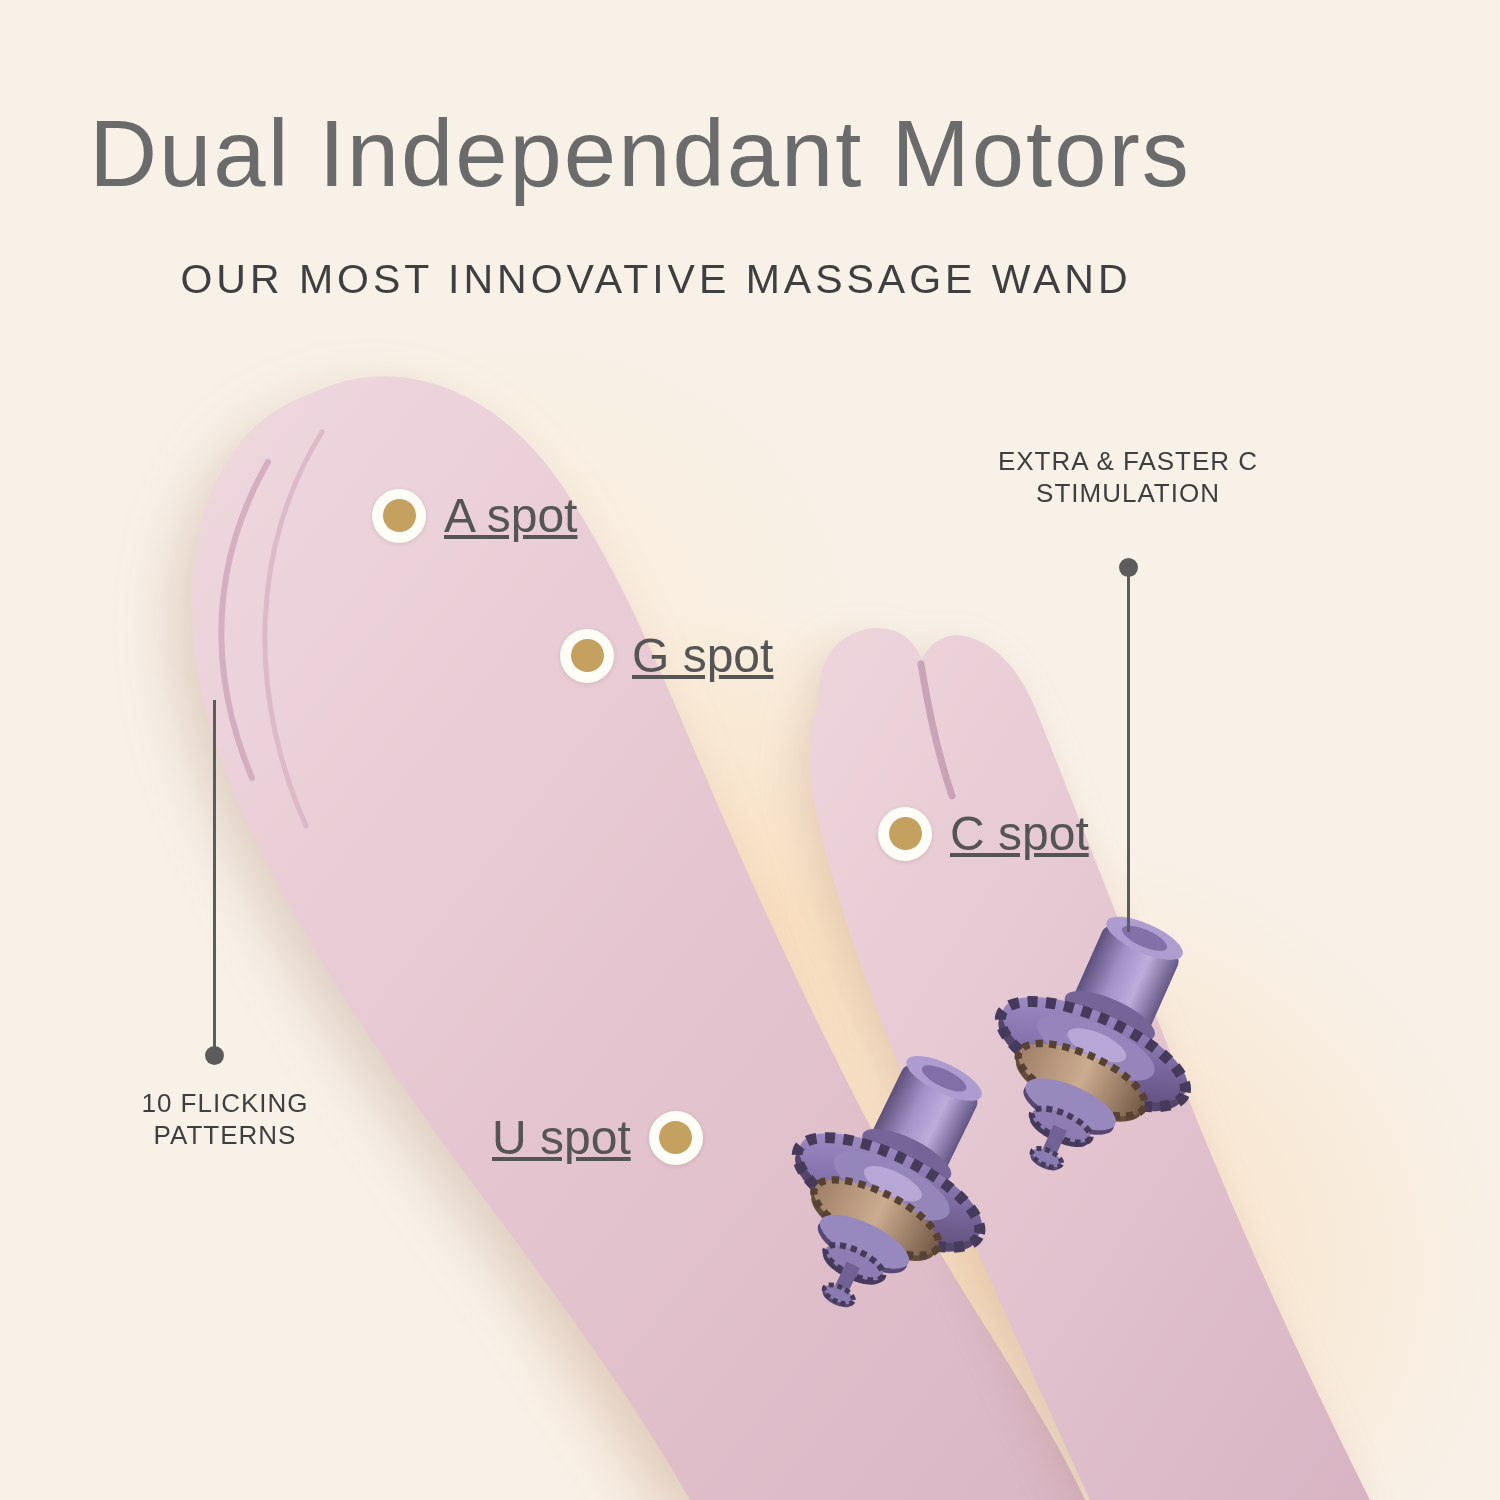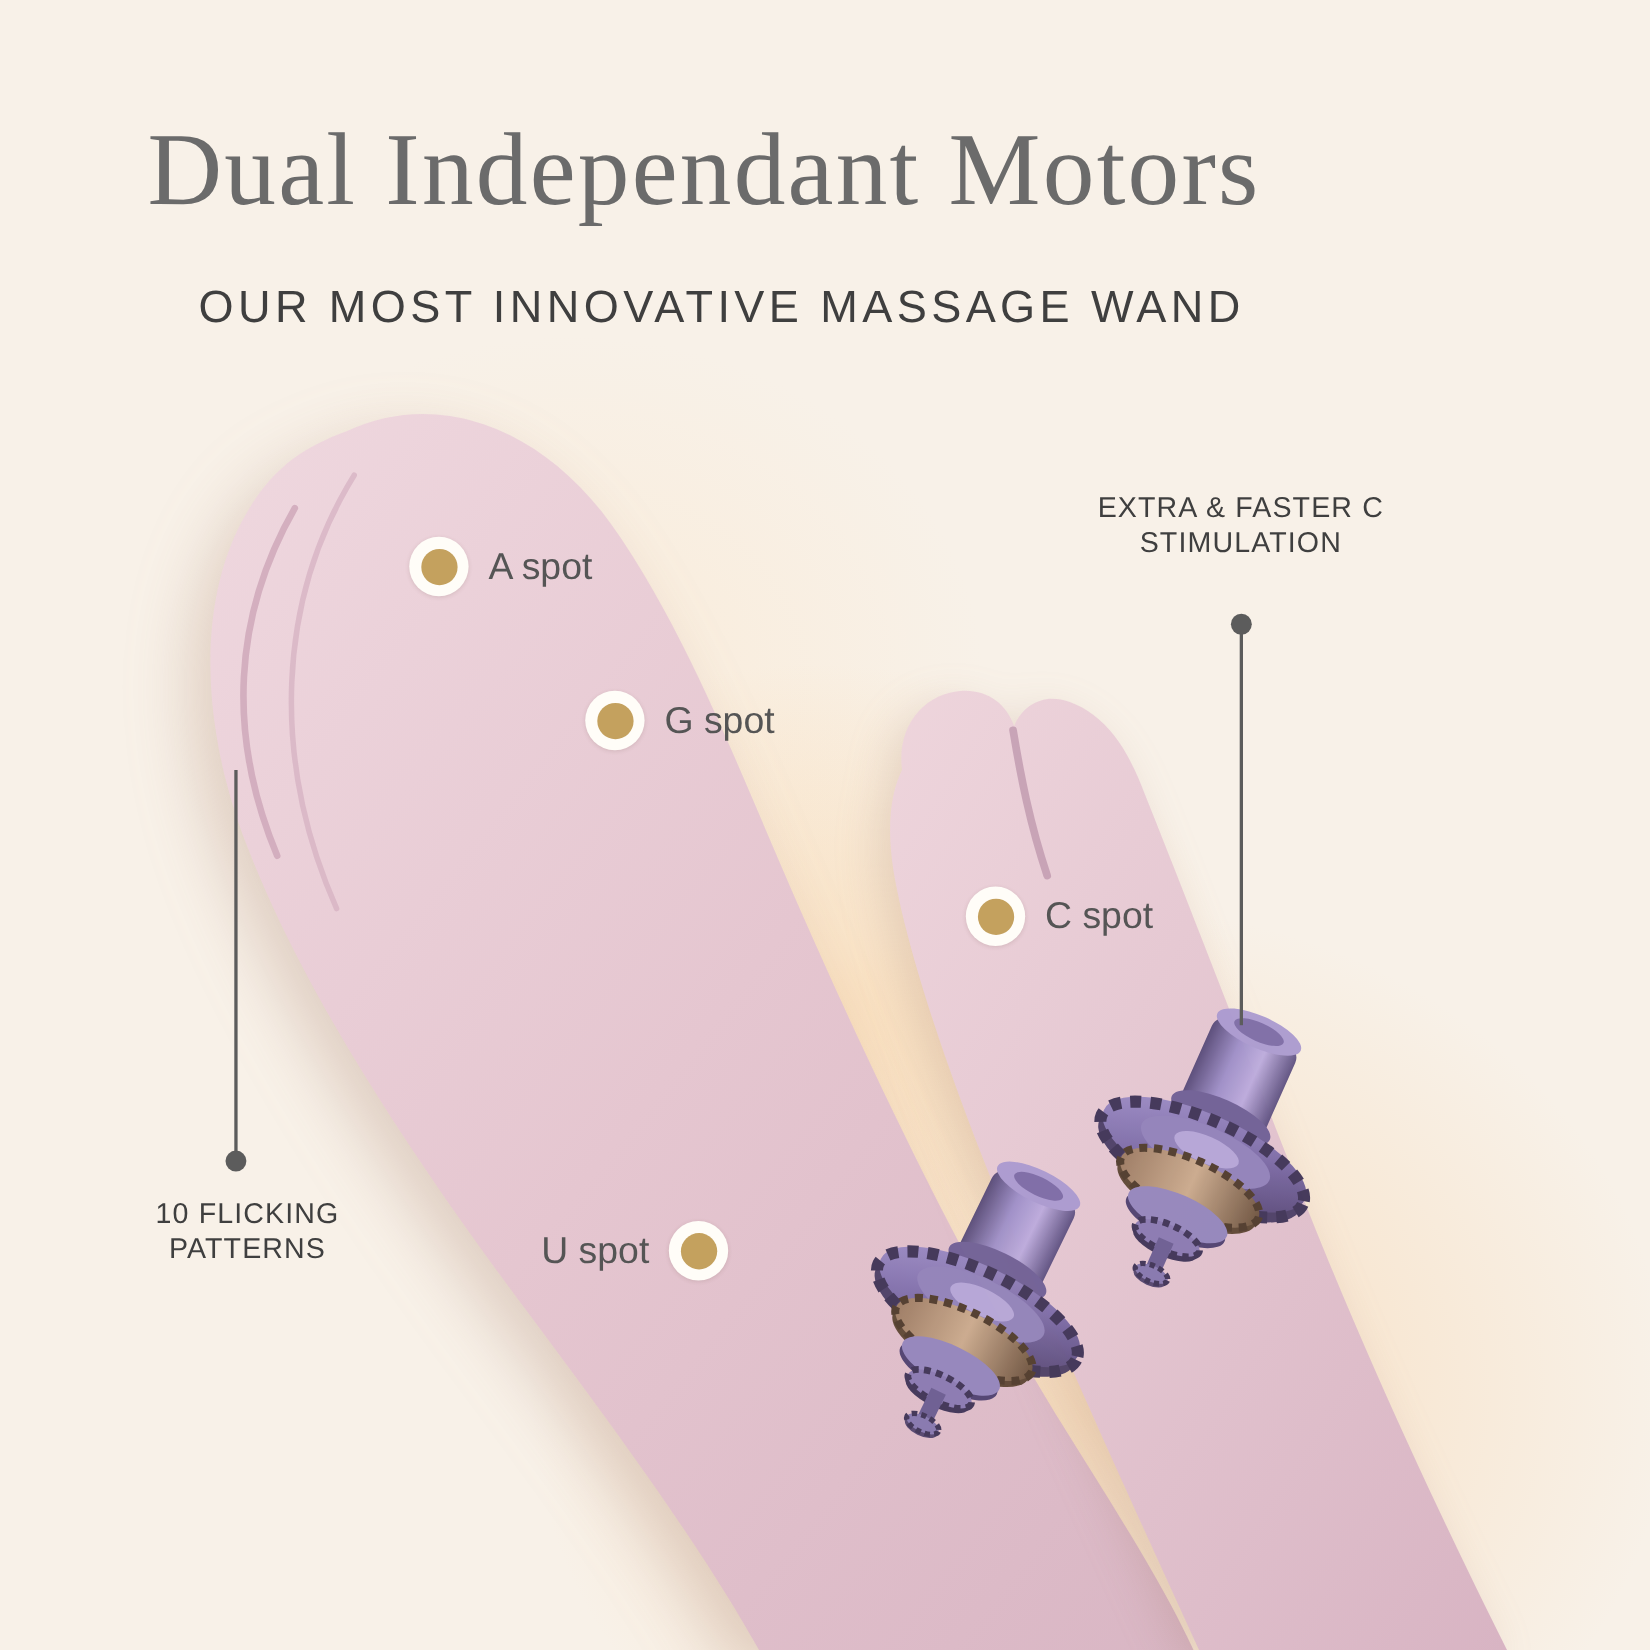--- a/index.html
+++ b/index.html
@@ -13,21 +13,21 @@
       radial-gradient(ellipse 540px 440px at 740px 920px, rgba(250,206,150,.50), rgba(250,206,150,0) 72%),
       radial-gradient(ellipse 720px 620px at 1000px 1270px, rgba(248,198,140,.45), rgba(248,198,140,0) 72%),
       radial-gradient(ellipse 500px 420px at 520px 620px, rgba(252,228,196,.40), rgba(252,228,196,0) 75%);
   }
 
   .abs { position:absolute; }
 
   .title {
     top:100px; left:0; width:1280px;
     text-align:center;
-    font-family:Liberation Serif, serif;
+    font-family:Liberation Sans, sans-serif;
     font-size:94px;
     letter-spacing:2px;
     color: var(--title-gray, #6b6b6b);
   }
 
   .subtitle {
     top:256px; left:0; width:1312px;
     text-align:center;
     font-size:41px;
     letter-spacing:4px;
@@ -35,23 +35,24 @@
   }
 
   .product-illustration { top:0; left:0; width:1500px; height:1500px; }
 
   .spot {
     display:flex;
     align-items:center;
     gap:18px;
   }
   .spot-label {
-    font-size:34px;
+    font-size:48px;
     color: var(--label-gray, #555555);
     white-space:nowrap;
+    text-decoration:underline;
   }
   .marker {
     width:54px; height:54px;
     border-radius:50%;
     background: var(--marker-ring, #fffdf8);
     box-shadow: 0 1px 4px rgba(90,60,50,.15);
     display:flex; align-items:center; justify-content:center;
     flex:0 0 auto;
   }
   .marker-inner {
@@ -181,21 +182,21 @@
   <use href="#motor" transform="translate(1085,1072) rotate(24) scale(1.22)" opacity="0.95"></use>
 </svg>
 
 <div class="abs spot" style="left:372px; top:488px;">
   <div class="marker">
     <div class="marker-inner"></div>
   </div>
   <div class="spot-label">A spot</div>
 </div>
 
-<div class="abs spot" style="left:532px; top:628px;">
+<div class="abs spot" style="left:560px; top:628px;">
   <div class="marker">
     <div class="marker-inner"></div>
   </div>
   <div class="spot-label">G spot</div>
 </div>
 
 <div class="abs spot" style="left:878px; top:806px;">
   <div class="marker">
     <div class="marker-inner"></div>
   </div>

